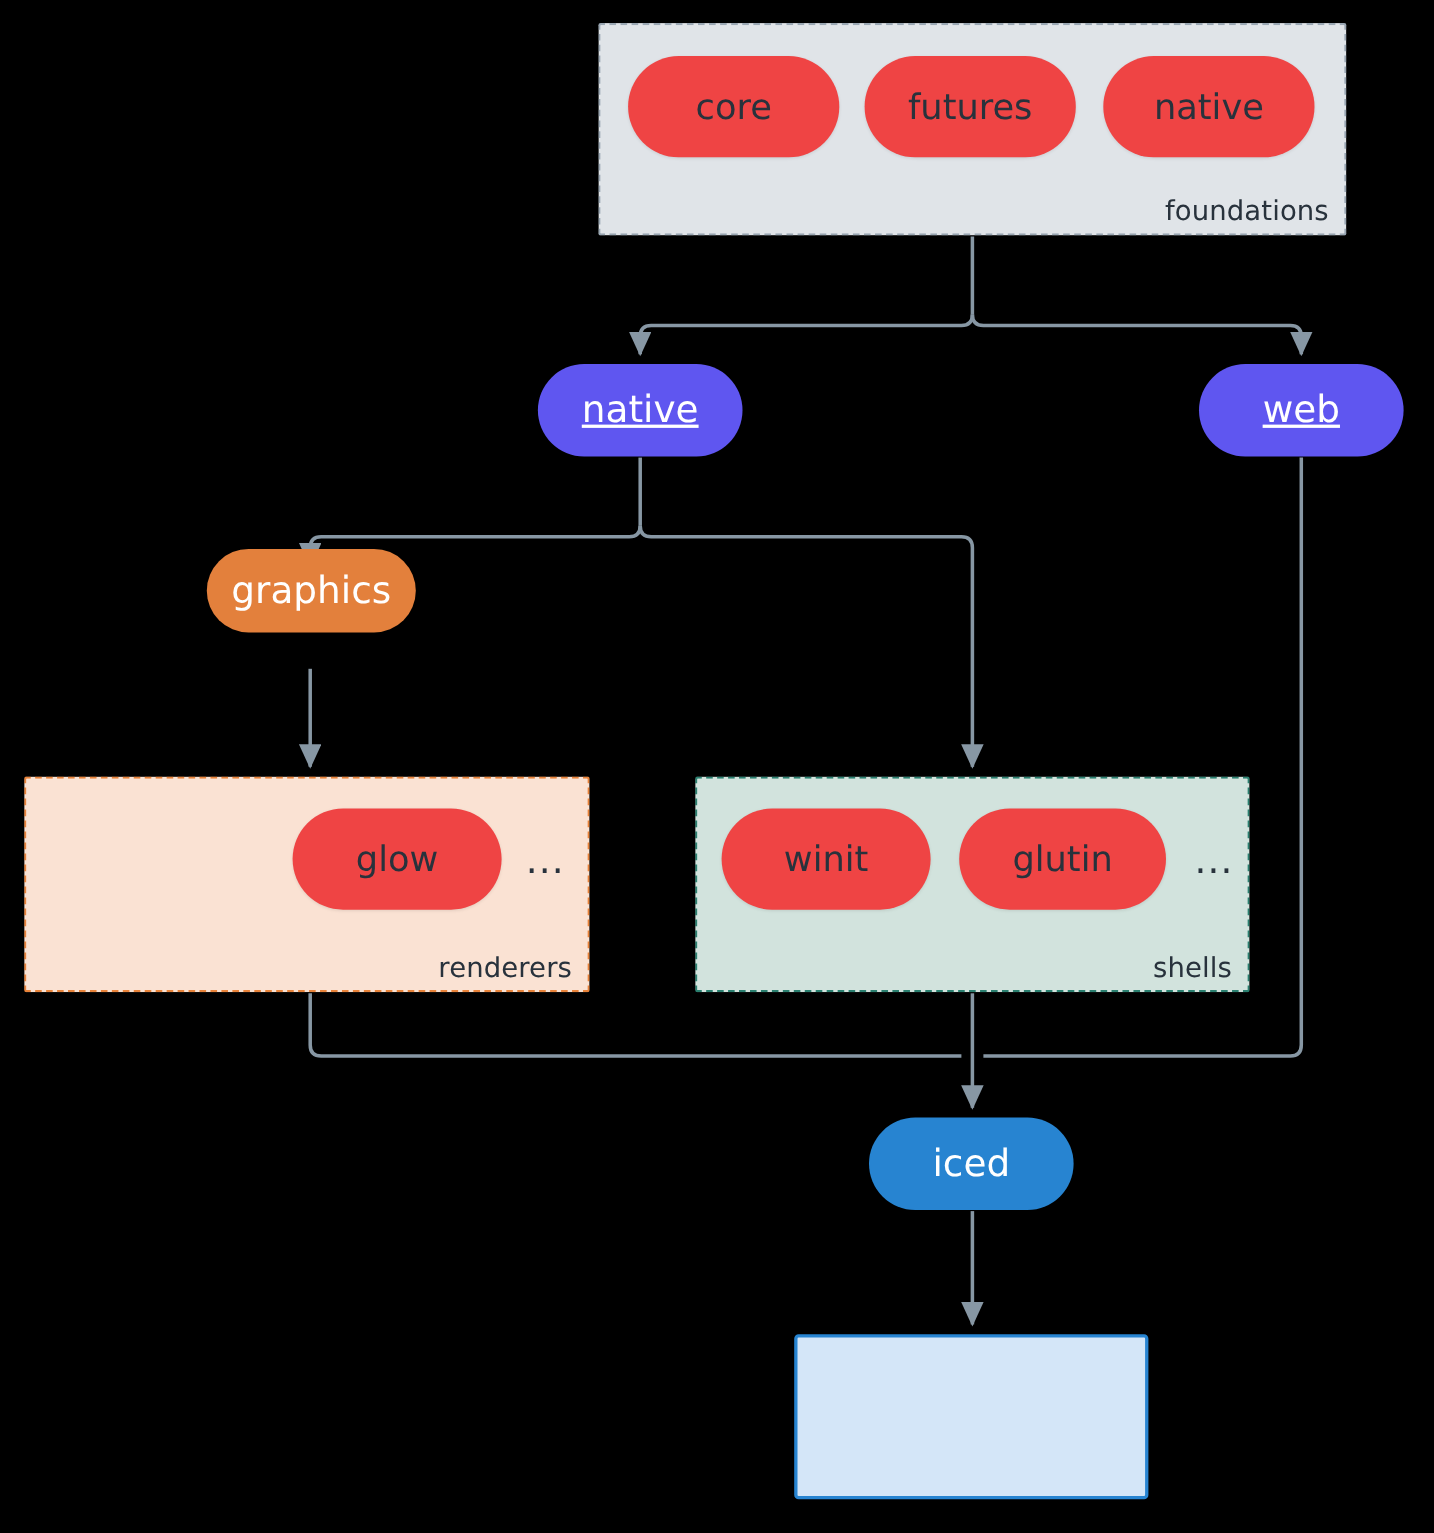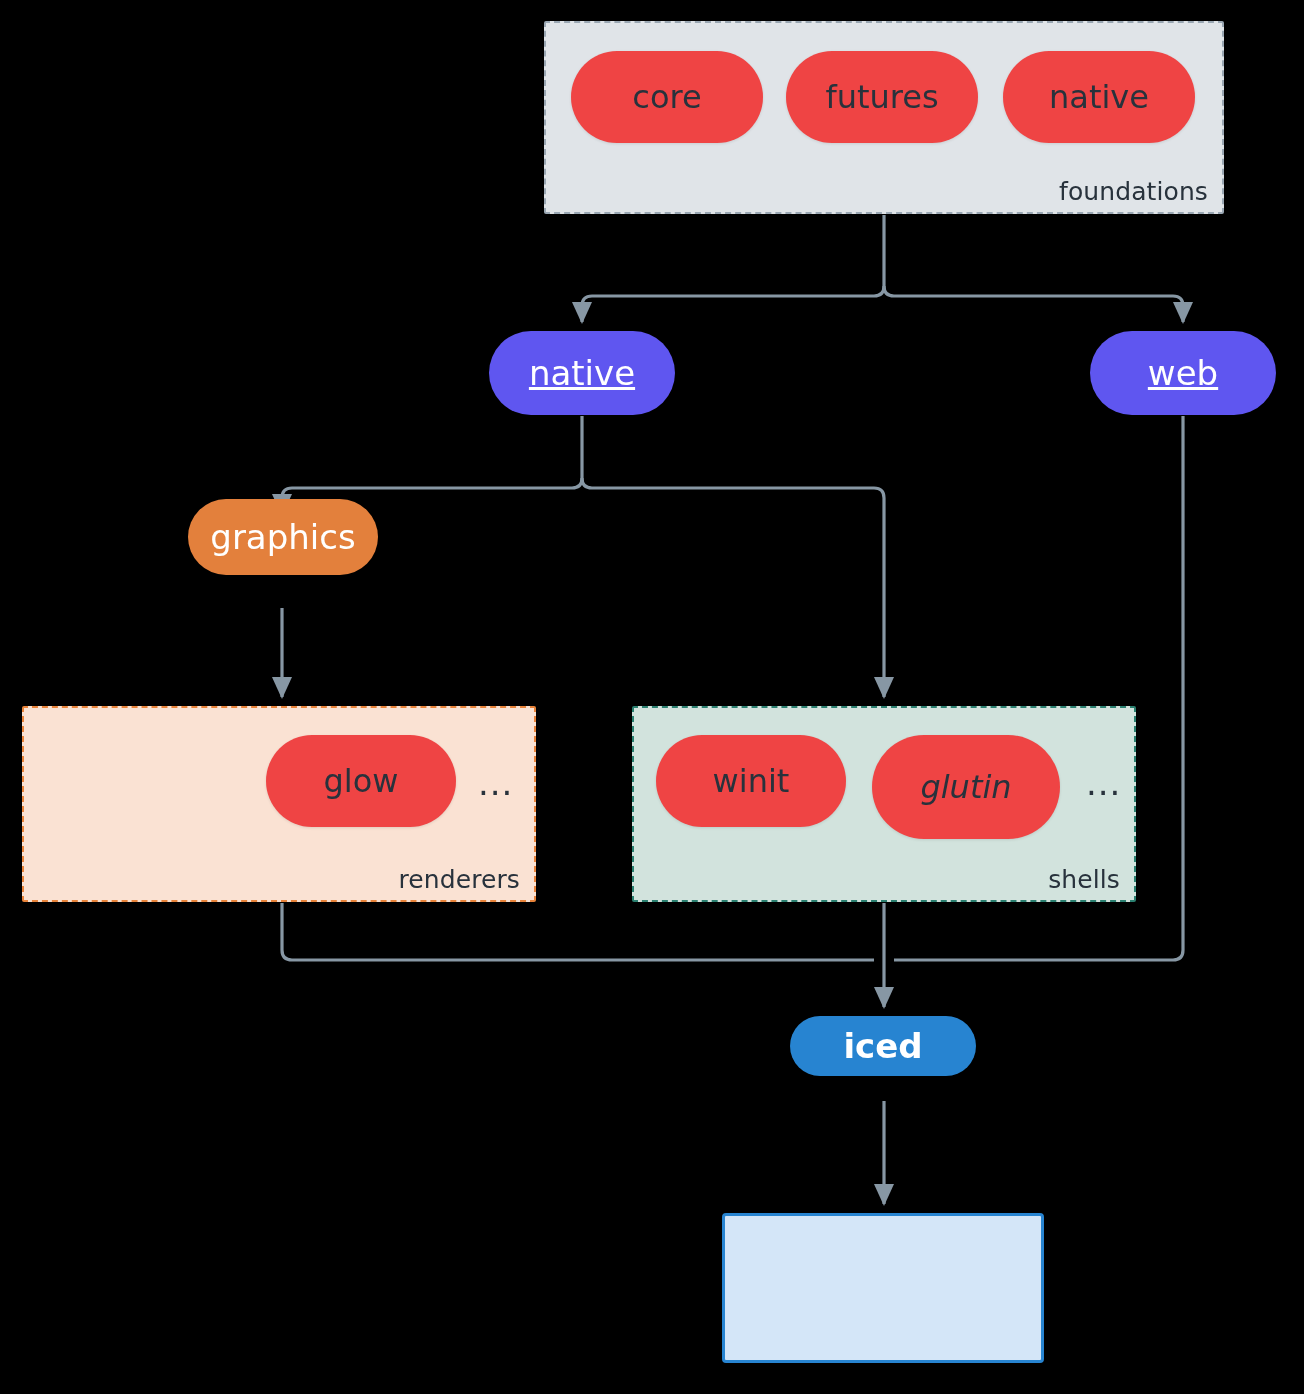--- a/index.html
+++ b/index.html
@@ -124,24 +124,24 @@
   .n-native  { left: 489px;  top: 331px;  width: 186px; height: 84px; }
   .n-web     { left: 1090px; top: 331px;  width: 186px; height: 84px; }
 
   .n-graphics{ left: 188px;  top: 499px;  width: 190px; height: 76px; }
 
   .n-wgpu    { left: 51px;   top: 735px;  width: 186px; height: 92px; }
   .n-glow    { left: 266px;  top: 735px;  width: 190px; height: 92px; }
   .d-rend    { left: 478px;  top: 766px; }
 
   .n-winit   { left: 656px;  top: 735px;  width: 190px; height: 92px; }
-  .n-glutin  { left: 872px;  top: 735px;  width: 188px; height: 104px; font-style: italic; }
+  .n-glutin  { left: 872px;  top: 735px;  width: 188px; height: 92px; }
   .d-shell   { left: 1086px; top: 766px; }
 
-  .n-iced    { left: 790px;  top: 1016px; width: 186px; height: 60px; font-weight: bold; }
+  .n-iced    { left: 790px;  top: 1016px; width: 186px; height: 84px; }
 
   .n-app     { left: 722px;  top: 1213px; width: 322px; height: 150px; }
 </style>
 </head>
 <body>
 
 <div id="stage">
 
   <svg id="edges" viewBox="0 0 1304 1394" width="1304" height="1394" xmlns="http://www.w3.org/2000/svg">
     <defs>

